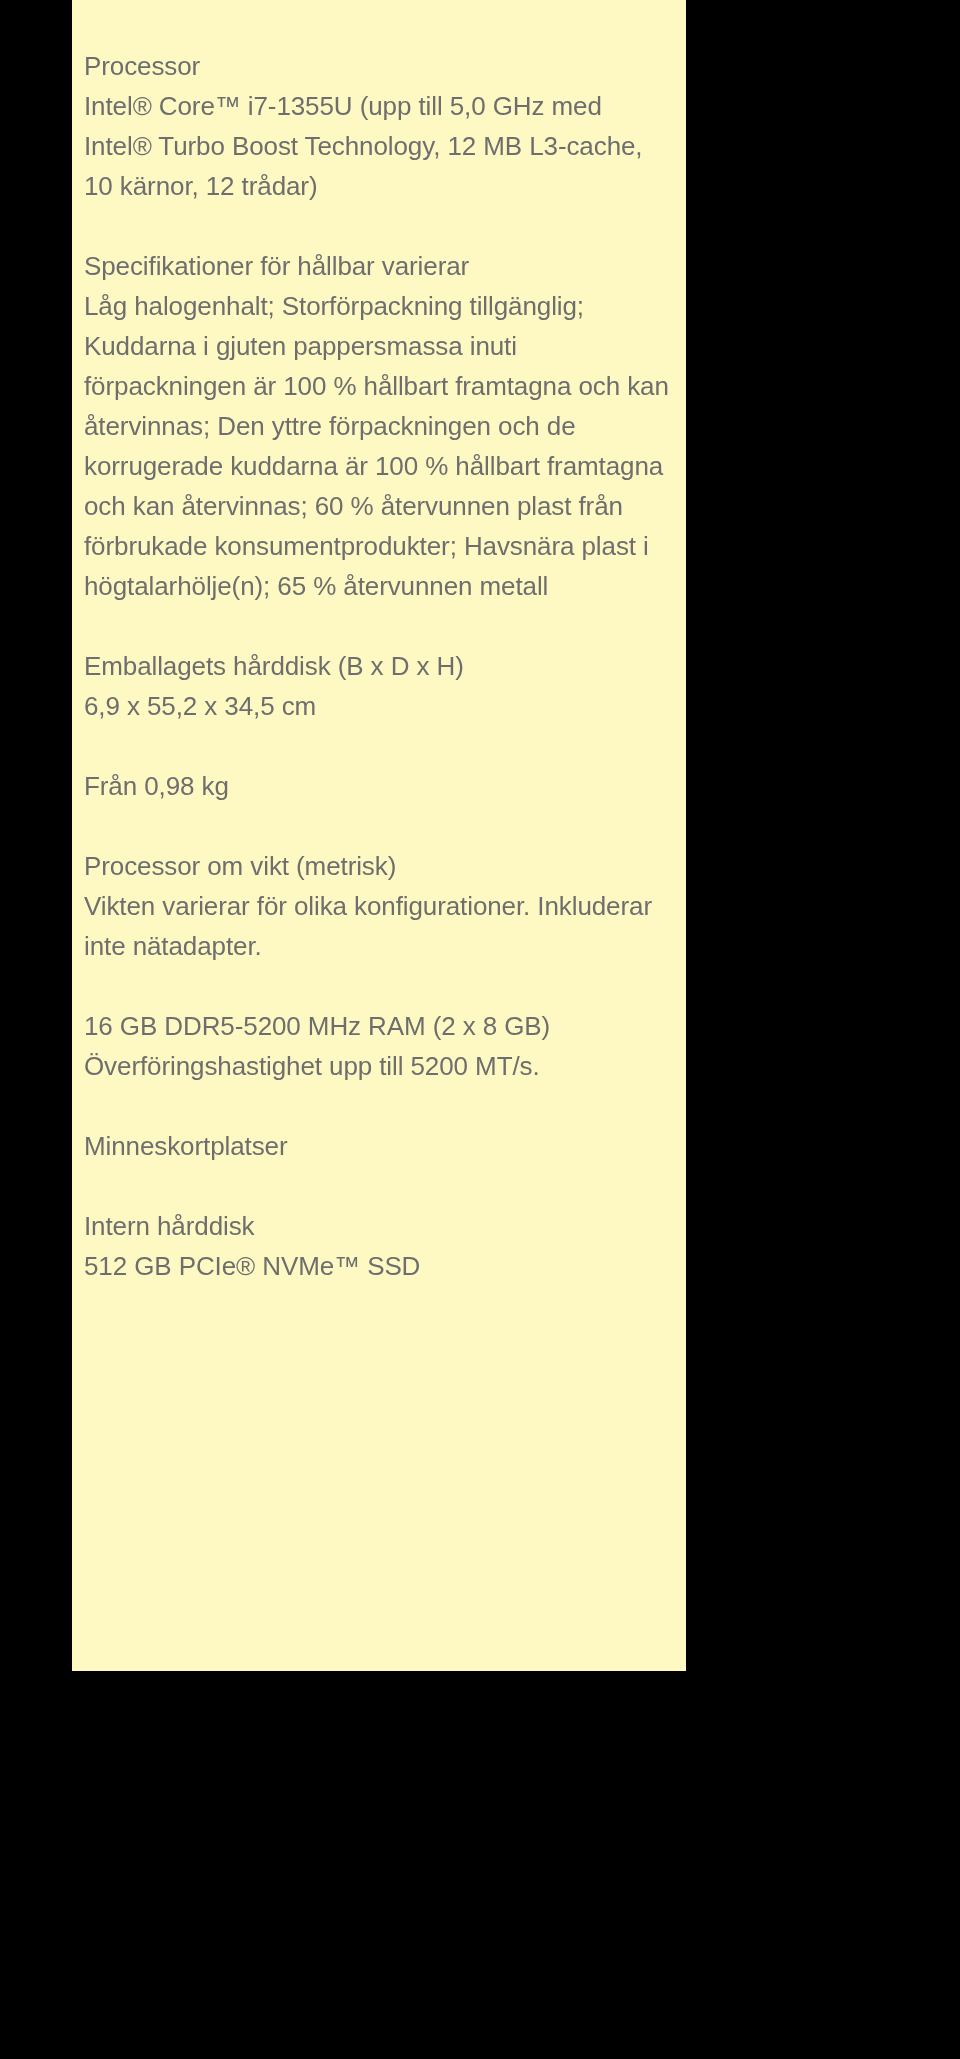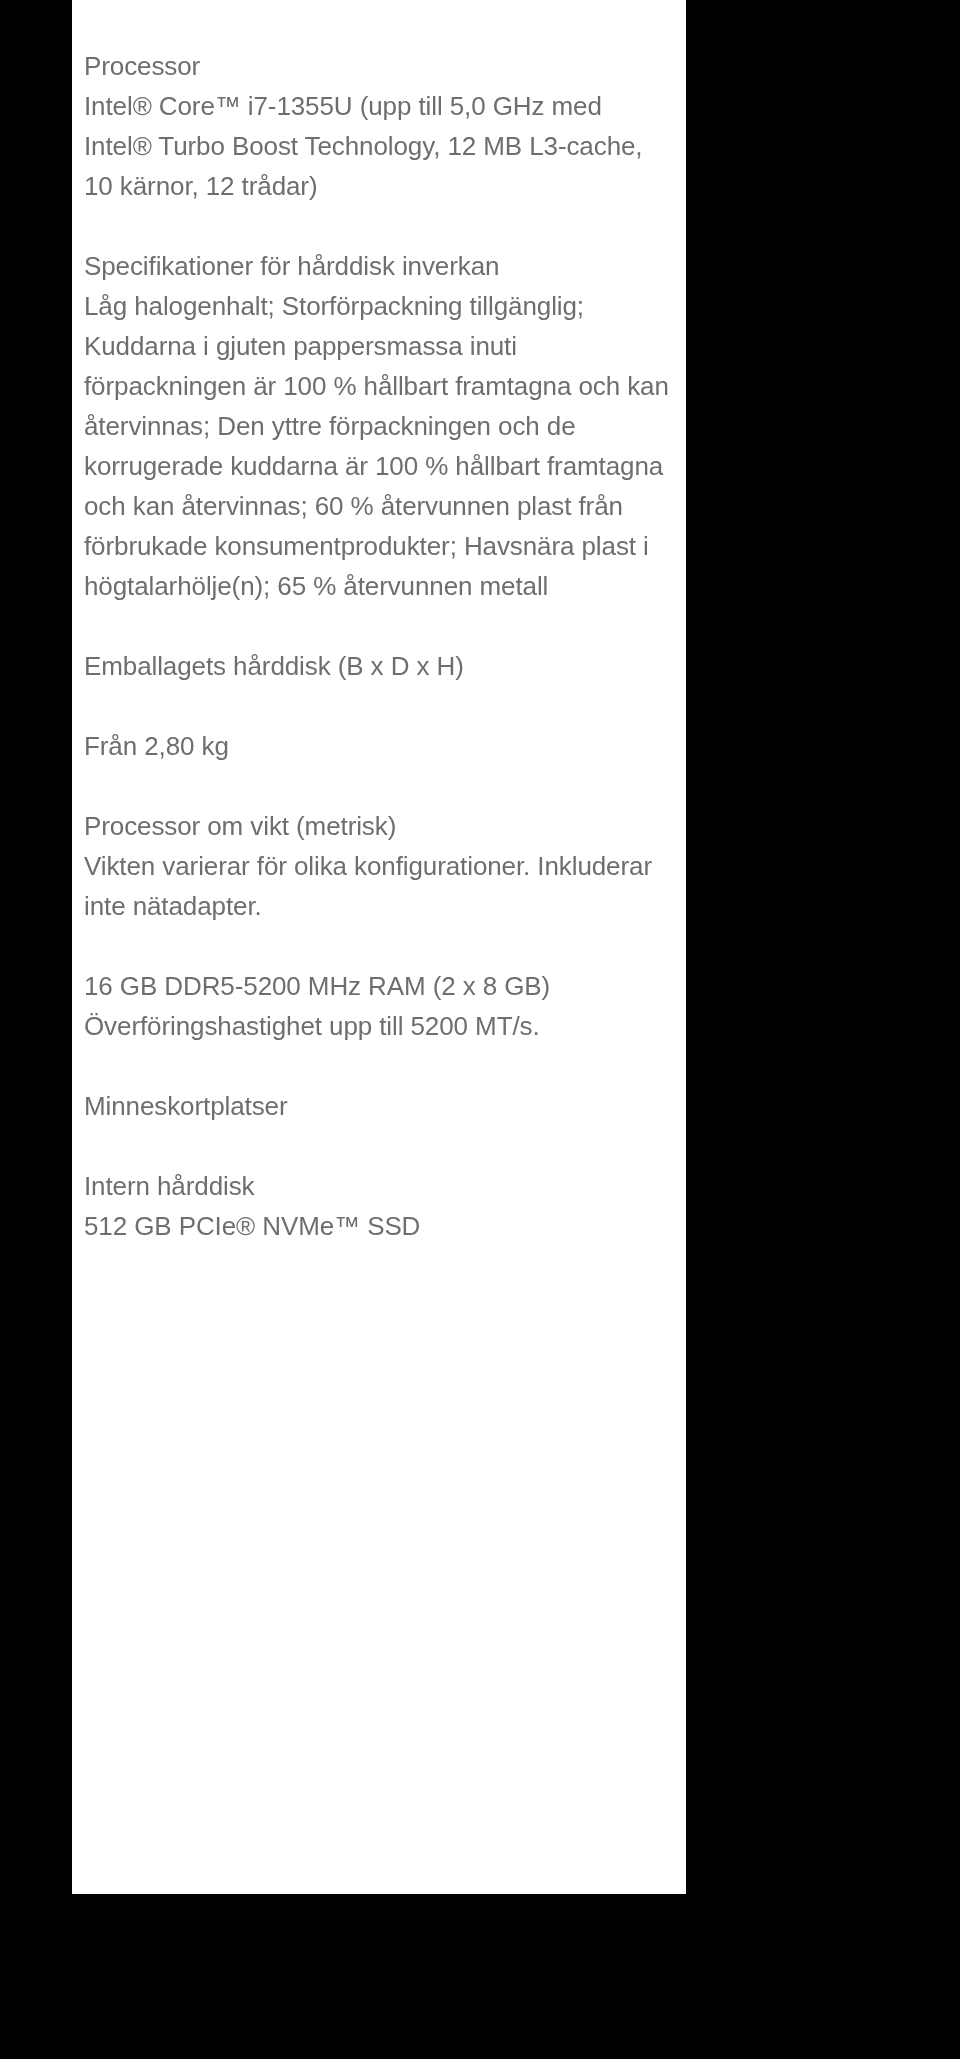--- a/index.html
+++ b/index.html
@@ -23,22 +23,22 @@
     background: #000000;
     overflow: hidden;
   }
 
   
   .viewport {
     position: absolute;
     left: 72px;
     top: 0;
     width: 614px;
-    height: 1894px;
-    background: #ffffff;
+    height: 1671px;
+    background: #fef9c3;
     overflow: hidden;
   }
 
   .doc {
     position: absolute;
     left: 0;
     top: -34px;            
     width: 614px;
     padding: 0 12px 0 12px;
     box-sizing: border-box;
@@ -83,31 +83,32 @@
       <div class="clipped-line">
         <p class="spec-value">processor</p>
       </div>
 
       <div class="spec-block">
         <p class="spec-label">Processor</p>
         <p class="spec-value">Intel® Core™ i7-1355U (upp till 5,0 GHz med Intel® Turbo Boost Technology, 12 MB L3-cache, 10 kärnor, 12 trådar)</p>
       </div>
 
       <div class="spec-block">
-        <p class="spec-label">Specifikationer för hårddisk inverkan</p>
+        <p class="spec-label">Specifikationer för hållbar varierar</p>
         <p class="spec-value">Låg halogenhalt; Storförpackning tillgänglig; Kuddarna i gjuten pappersmassa inuti förpackningen är 100 % hållbart framtagna och kan återvinnas; Den yttre förpackningen och de korrugerade kuddarna är 100 % hållbart framtagna och kan återvinnas; 60 % återvunnen plast från förbrukade konsumentprodukter; Havsnära plast i högtalarhölje(n); 65 % återvunnen metall</p>
       </div>
 
 
       <div class="spec-block">
         <p class="spec-label">Emballagets hårddisk (B x D x H)</p>
+        <p class="spec-value">6,9 x 55,2 x 34,5 cm</p>
       </div>
 
       <div class="spec-block">
-        <p class="spec-value">Från 2,80 kg</p>
+        <p class="spec-value">Från 0,98 kg</p>
       </div>
 
       <div class="spec-block">
         <p class="spec-label">Processor om vikt (metrisk)</p>
         <p class="spec-value">Vikten varierar för olika konfigurationer. Inkluderar inte nätadapter.</p>
       </div>
 
       <div class="spec-block">
         <p class="spec-value">16 GB DDR5-5200 MHz RAM (2 x 8 GB) Överföringshastighet upp till 5200 MT/s.</p>
       </div>

